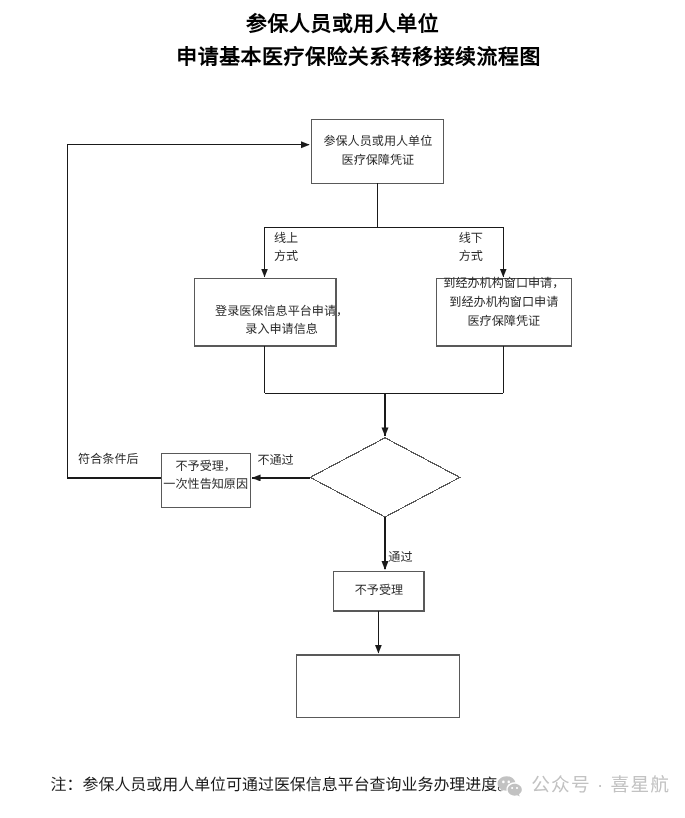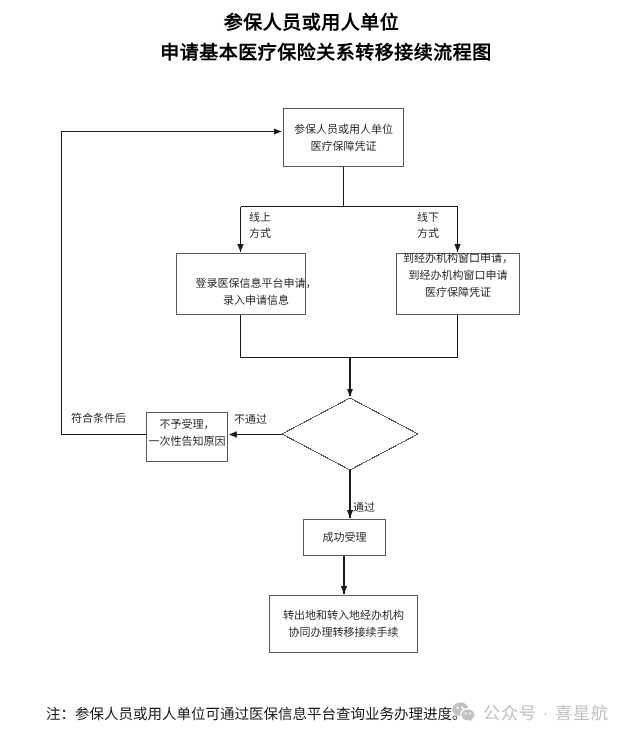--- a/index.html
+++ b/index.html
@@ -93,21 +93,21 @@
     font-size: 14.5px;
     line-height: 22px;
     color: #1a1a1a;
     white-space: nowrap;
   }
   .watermark {
     position: absolute;
     left: 452px;
     top: 702px;
     display: flex;
-    align-items: flex-start;
+    align-items: flex-end;
     gap: 7px;
     color: #c2c2c2;
   }
   .watermark-text {
     font-size: 17px;
     line-height: 24px;
     letter-spacing: 1px;
     color: #c2c2c2;
     white-space: nowrap;
     font-family: "Liberation Sans", "DejaVu Sans", sans-serif;
@@ -192,27 +192,23 @@
     <span>医疗保障凭证</span>
   </div>
 
 
   <div class="node-label" style="left:142px; top:412px; width:90px; height:41px;">
     <span>不予受理，</span>
     <span>一次性告知原因</span>
   </div>
 
   <div class="node-label" style="left:303px; top:519px; width:83px; height:37px;">
-    <span>成功受理</span>
-  </div>
-
-  <div class="node-label" style="left:269px; top:595px; width:149px; height:58px;">
-    <span>转出地和转入地经办机构</span>
-    <span>协同办理转移接续手续</span>
-  </div>
+    <span>不予受理</span>
+  </div>
+
 
   <div class="edge-label" style="left:249px; top:209px;">
     <span>线上</span>
     <span>方式</span>
   </div>
 
   <div class="edge-label" style="left:417px; top:209px;">
     <span>线下</span>
     <span>方式</span>
   </div>

